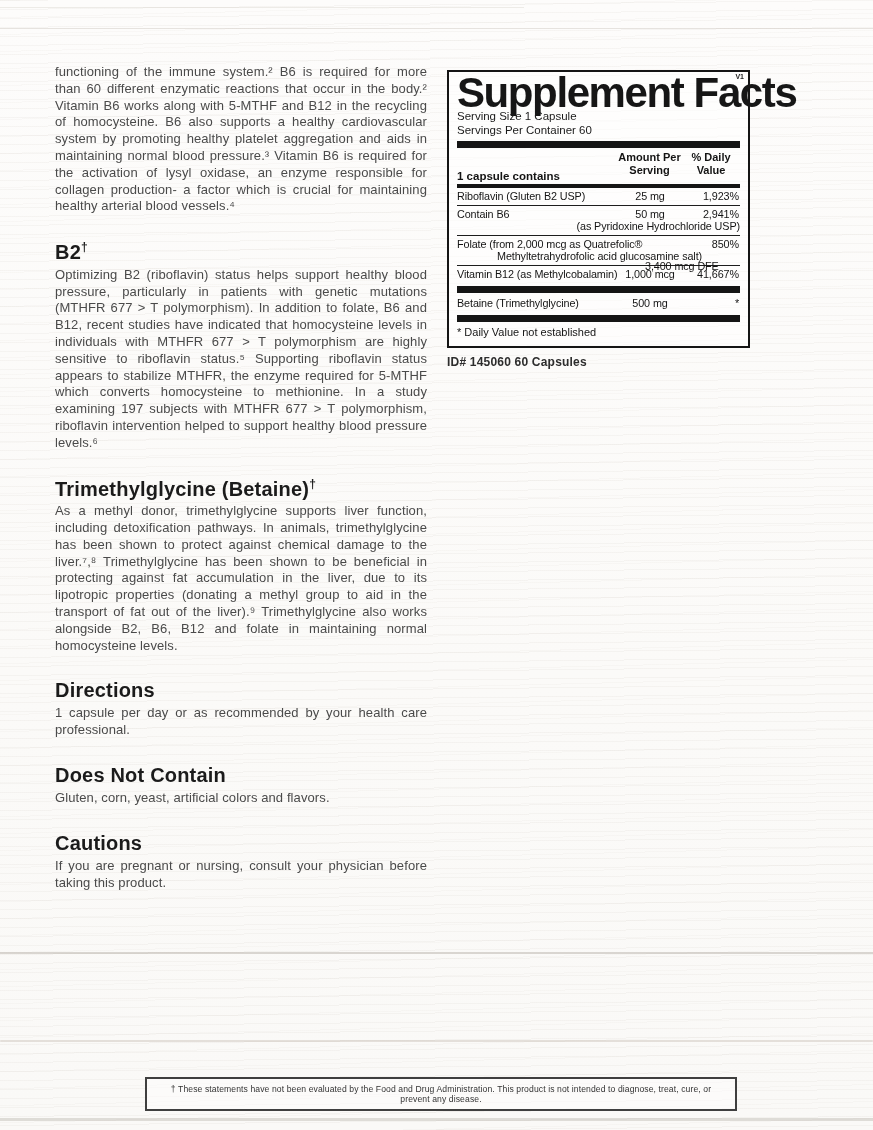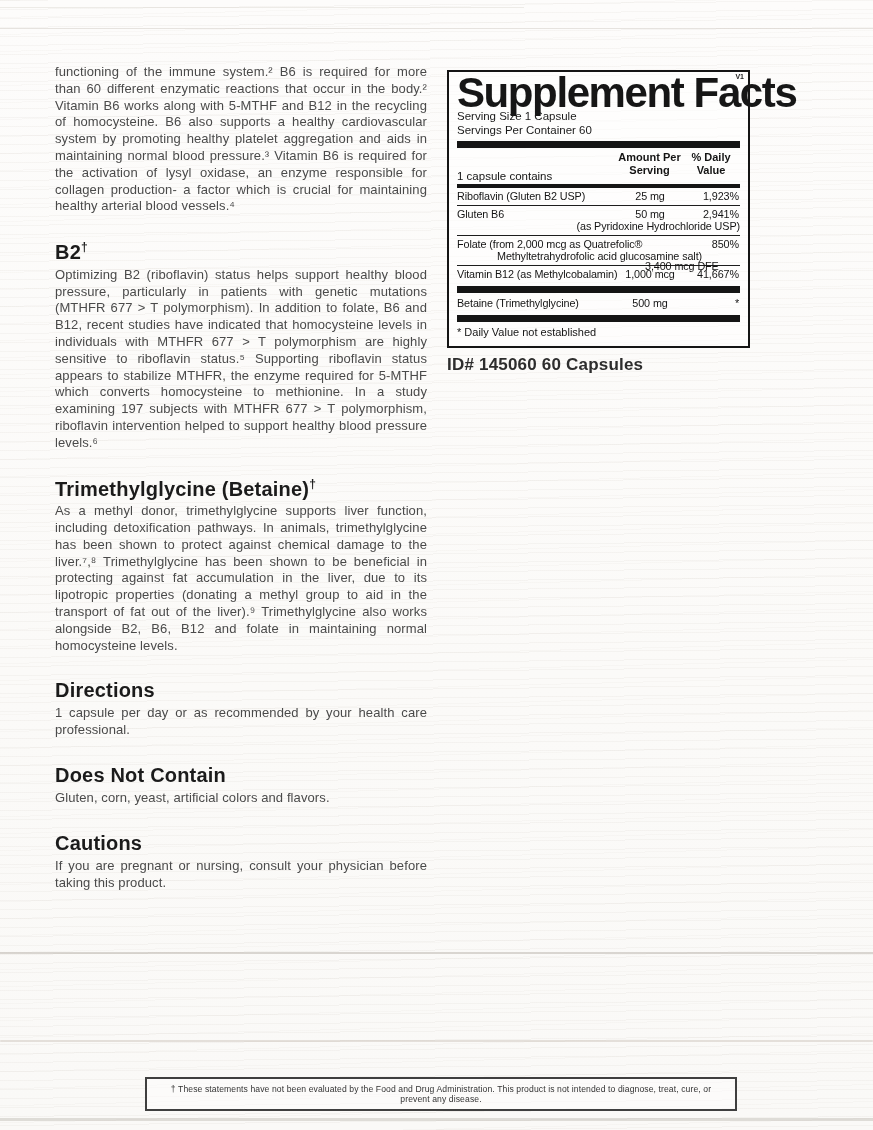--- a/index.html
+++ b/index.html
@@ -74,39 +74,39 @@
     line-height: 34px;
     white-space: nowrap;
   }
   .facts-serving { font-size: 11.5px; line-height: 13.5px; color: #1a1a1a; }
   .bar { background: #151515; width: 100%; }
   .bar-thick { height: 7px; margin: 4px 0 0 0; }
   .bar-med   { height: 4px; }
   .hairline  { border-top: 1px solid #1d1d1d; }
 
   .facts-header { position: relative; height: 36px; font-size: 11px; }
-  .fh-contains { position: absolute; left: 0; bottom: 2px; font-weight: normal; font-size: 11.5px; }
+  .fh-contains { position: absolute; left: 0; bottom: 2px; font-weight: bold; font-size: 11.5px; }
   .fh-amount { position: absolute; left: 145px; top: 3px; width: 95px; text-align: center; font-weight: bold; line-height: 12.5px; }
   .fh-dv     { position: absolute; right: 0; top: 3px; width: 58px; text-align: center; font-weight: bold; line-height: 12.5px; }
   .fh-amount span, .fh-dv span { display: block; }
 
   .fact-row { position: relative; padding: 2px 0 2px 0; font-size: 10.8px; line-height: 12.5px; letter-spacing: -0.1px; }
   .fr-name  { display: block; white-space: nowrap; }
   .fr-name2 { display: block; white-space: nowrap; }
   .indent-6  { padding-left: 2px; text-align: right; }
   .indent-40 { padding-left: 40px; }
   .fr-amount { position: absolute; left: 148px; top: 2px; width: 90px; text-align: center; }
   .fr-amount-wide { position: absolute; left: 188px; top: 2px; white-space: nowrap; margin-top: 22px; }
   .fr-dv { position: absolute; right: 1px; top: 2px; }
   .row-betaine { padding: 4px 0 5px 0; }
   .facts-footnote { font-size: 11px; padding: 4px 0 2px 0; }
 
   .facts-id {
     margin-top: 7px;
-    font-size: 17px;
+    font-size: 12px;
     font-weight: bold;
     color: #2d2d2d;
     letter-spacing: 0.2px;
   }
 
   
   .disclaimer {
     position: absolute;
     left: 145px; top: 1077px;
     width: 592px;
@@ -186,21 +186,21 @@
       <div class="bar bar-med"></div>
 
       <div class="fact-row">
         <span class="fr-name">Riboflavin (Gluten B2 USP)</span>
         <span class="fr-amount">25 mg</span>
         <span class="fr-dv">1,923%</span>
       </div>
       <div class="hairline"></div>
 
       <div class="fact-row">
-        <span class="fr-name">Gluten B6</span>
+        <span class="fr-name">Contain B6</span>
         <span class="fr-name2 indent-6">(as Pyridoxine Hydrochloride USP)</span>
         <span class="fr-amount">50 mg</span>
         <span class="fr-dv">2,941%</span>
       </div>
       <div class="hairline"></div>
 
       <div class="fact-row">
         <span class="fr-name">Folate (from 2,000 mcg as Quatrefolic®</span>
         <span class="fr-name2 indent-40">Methyltetrahydrofolic acid glucosamine salt)</span>
         <span class="fr-amount-wide">3,400 mcg DFE</span>

